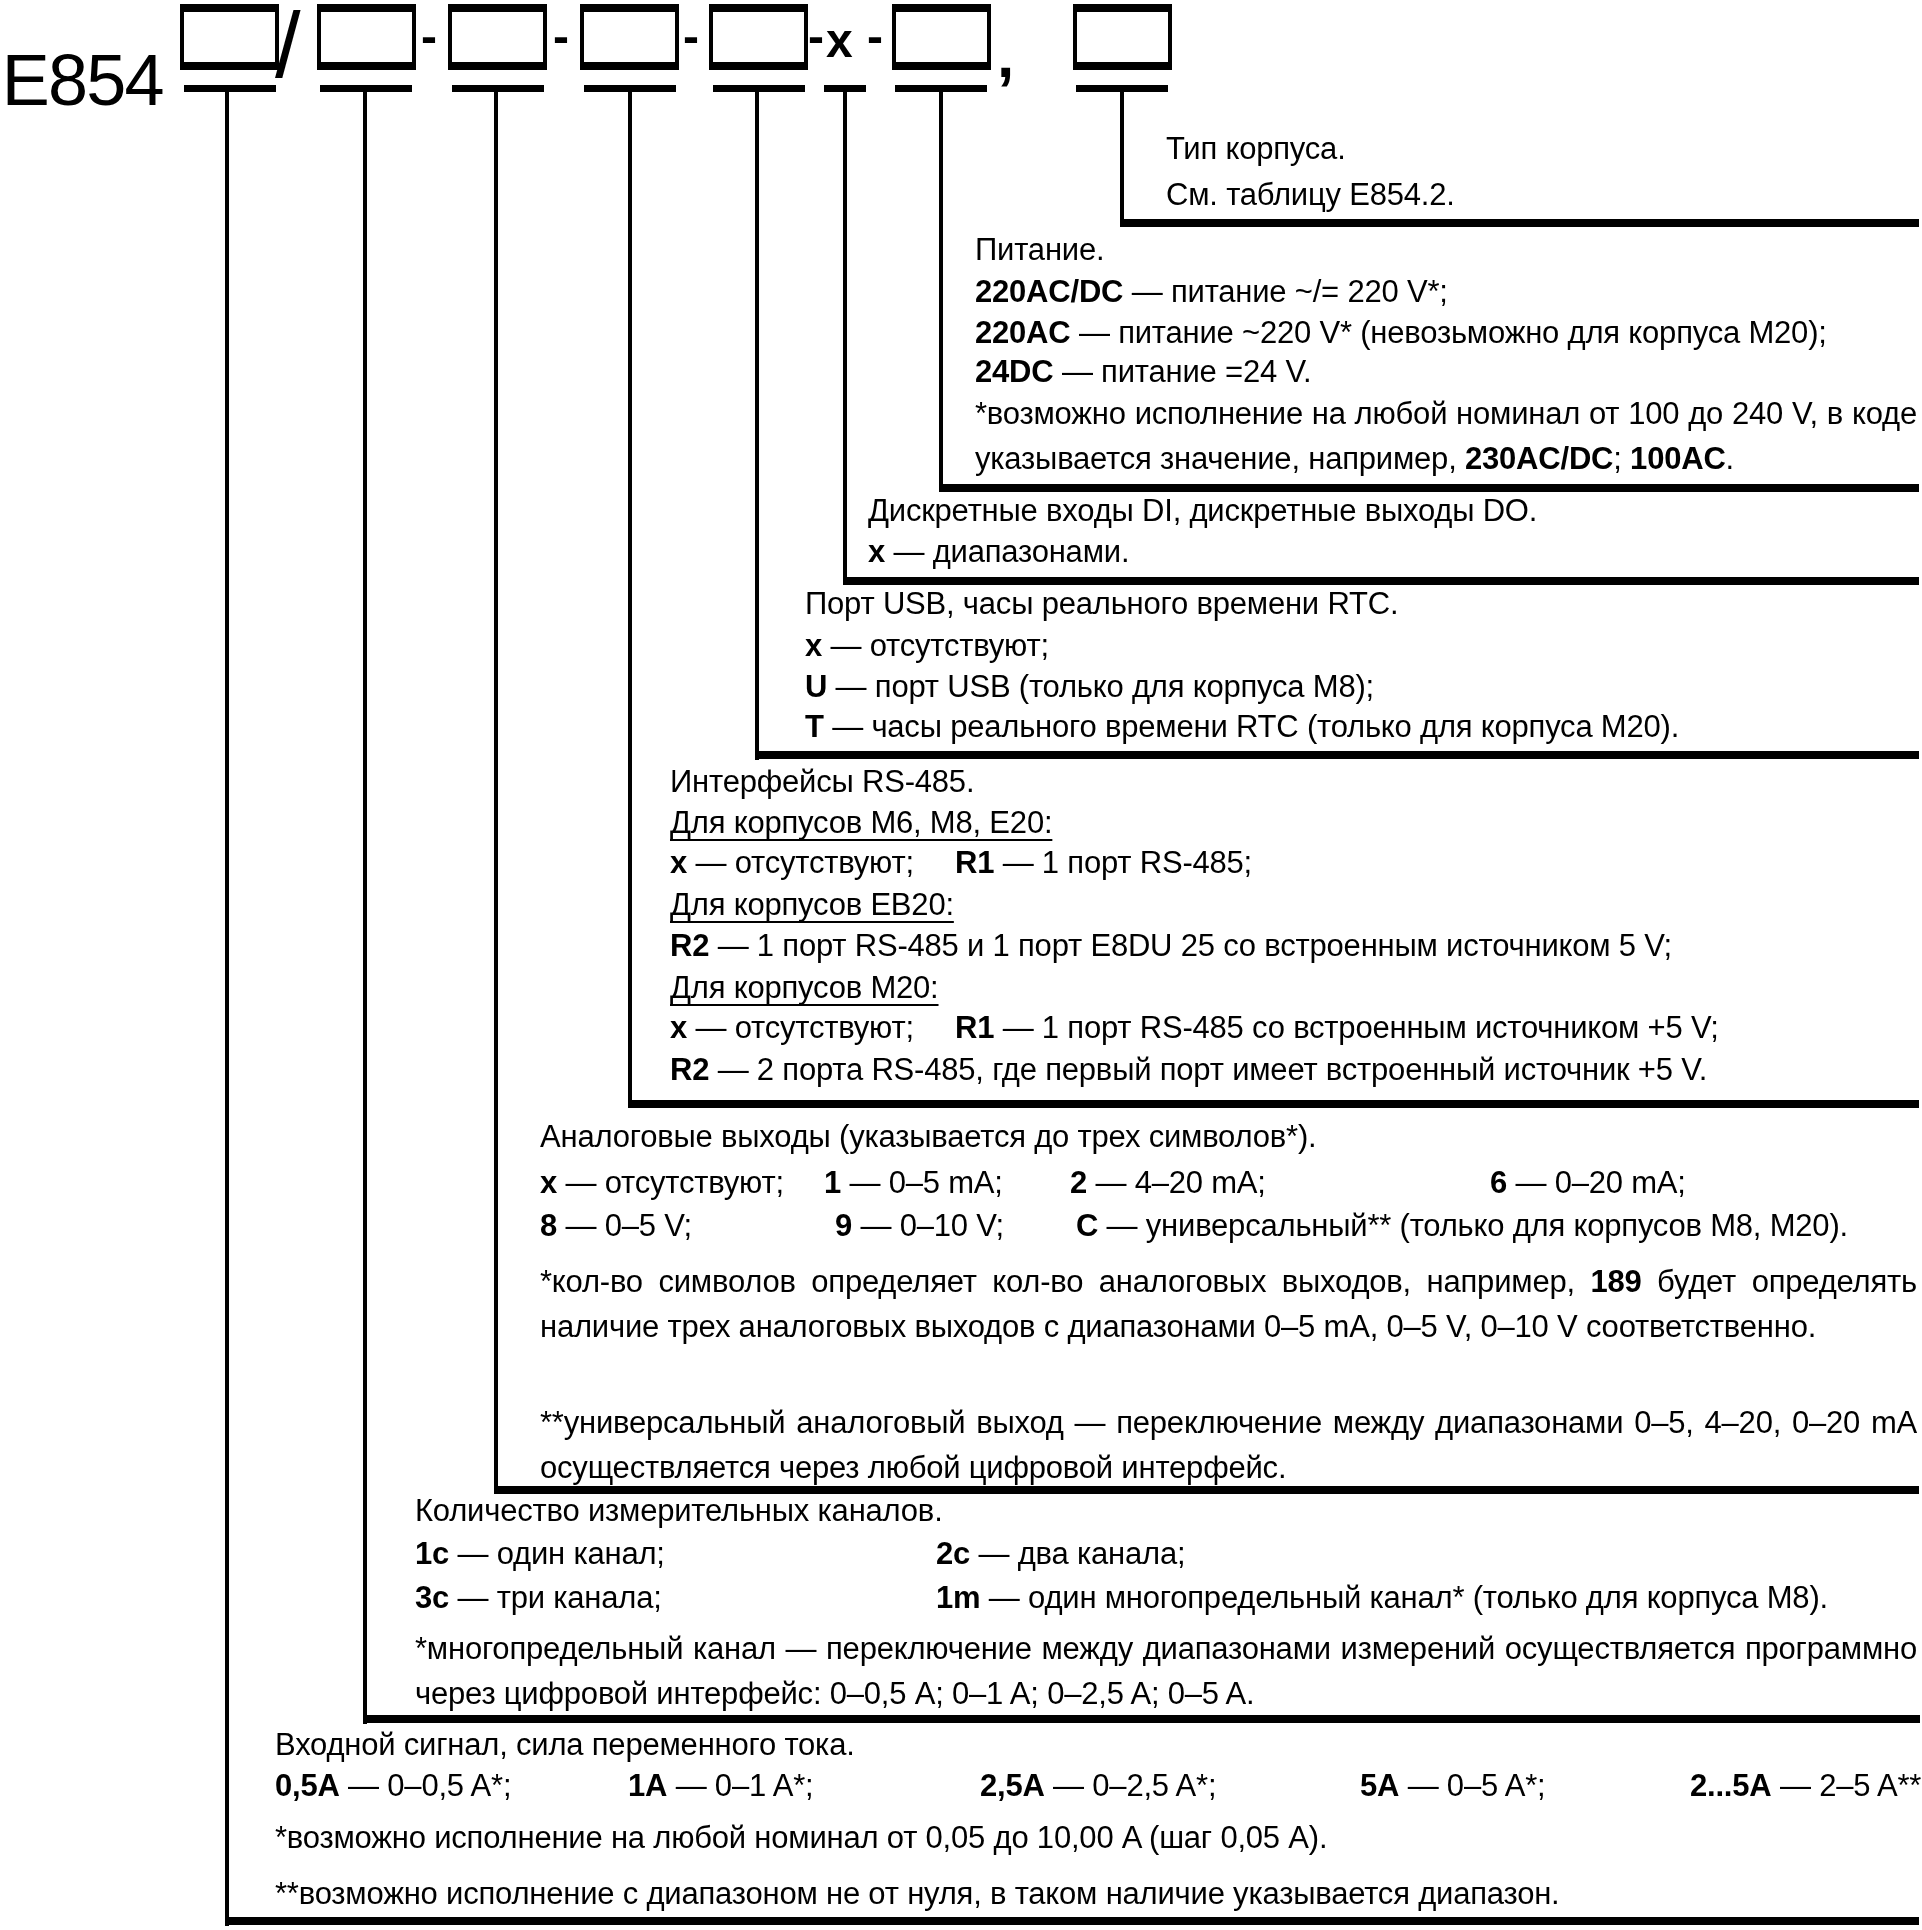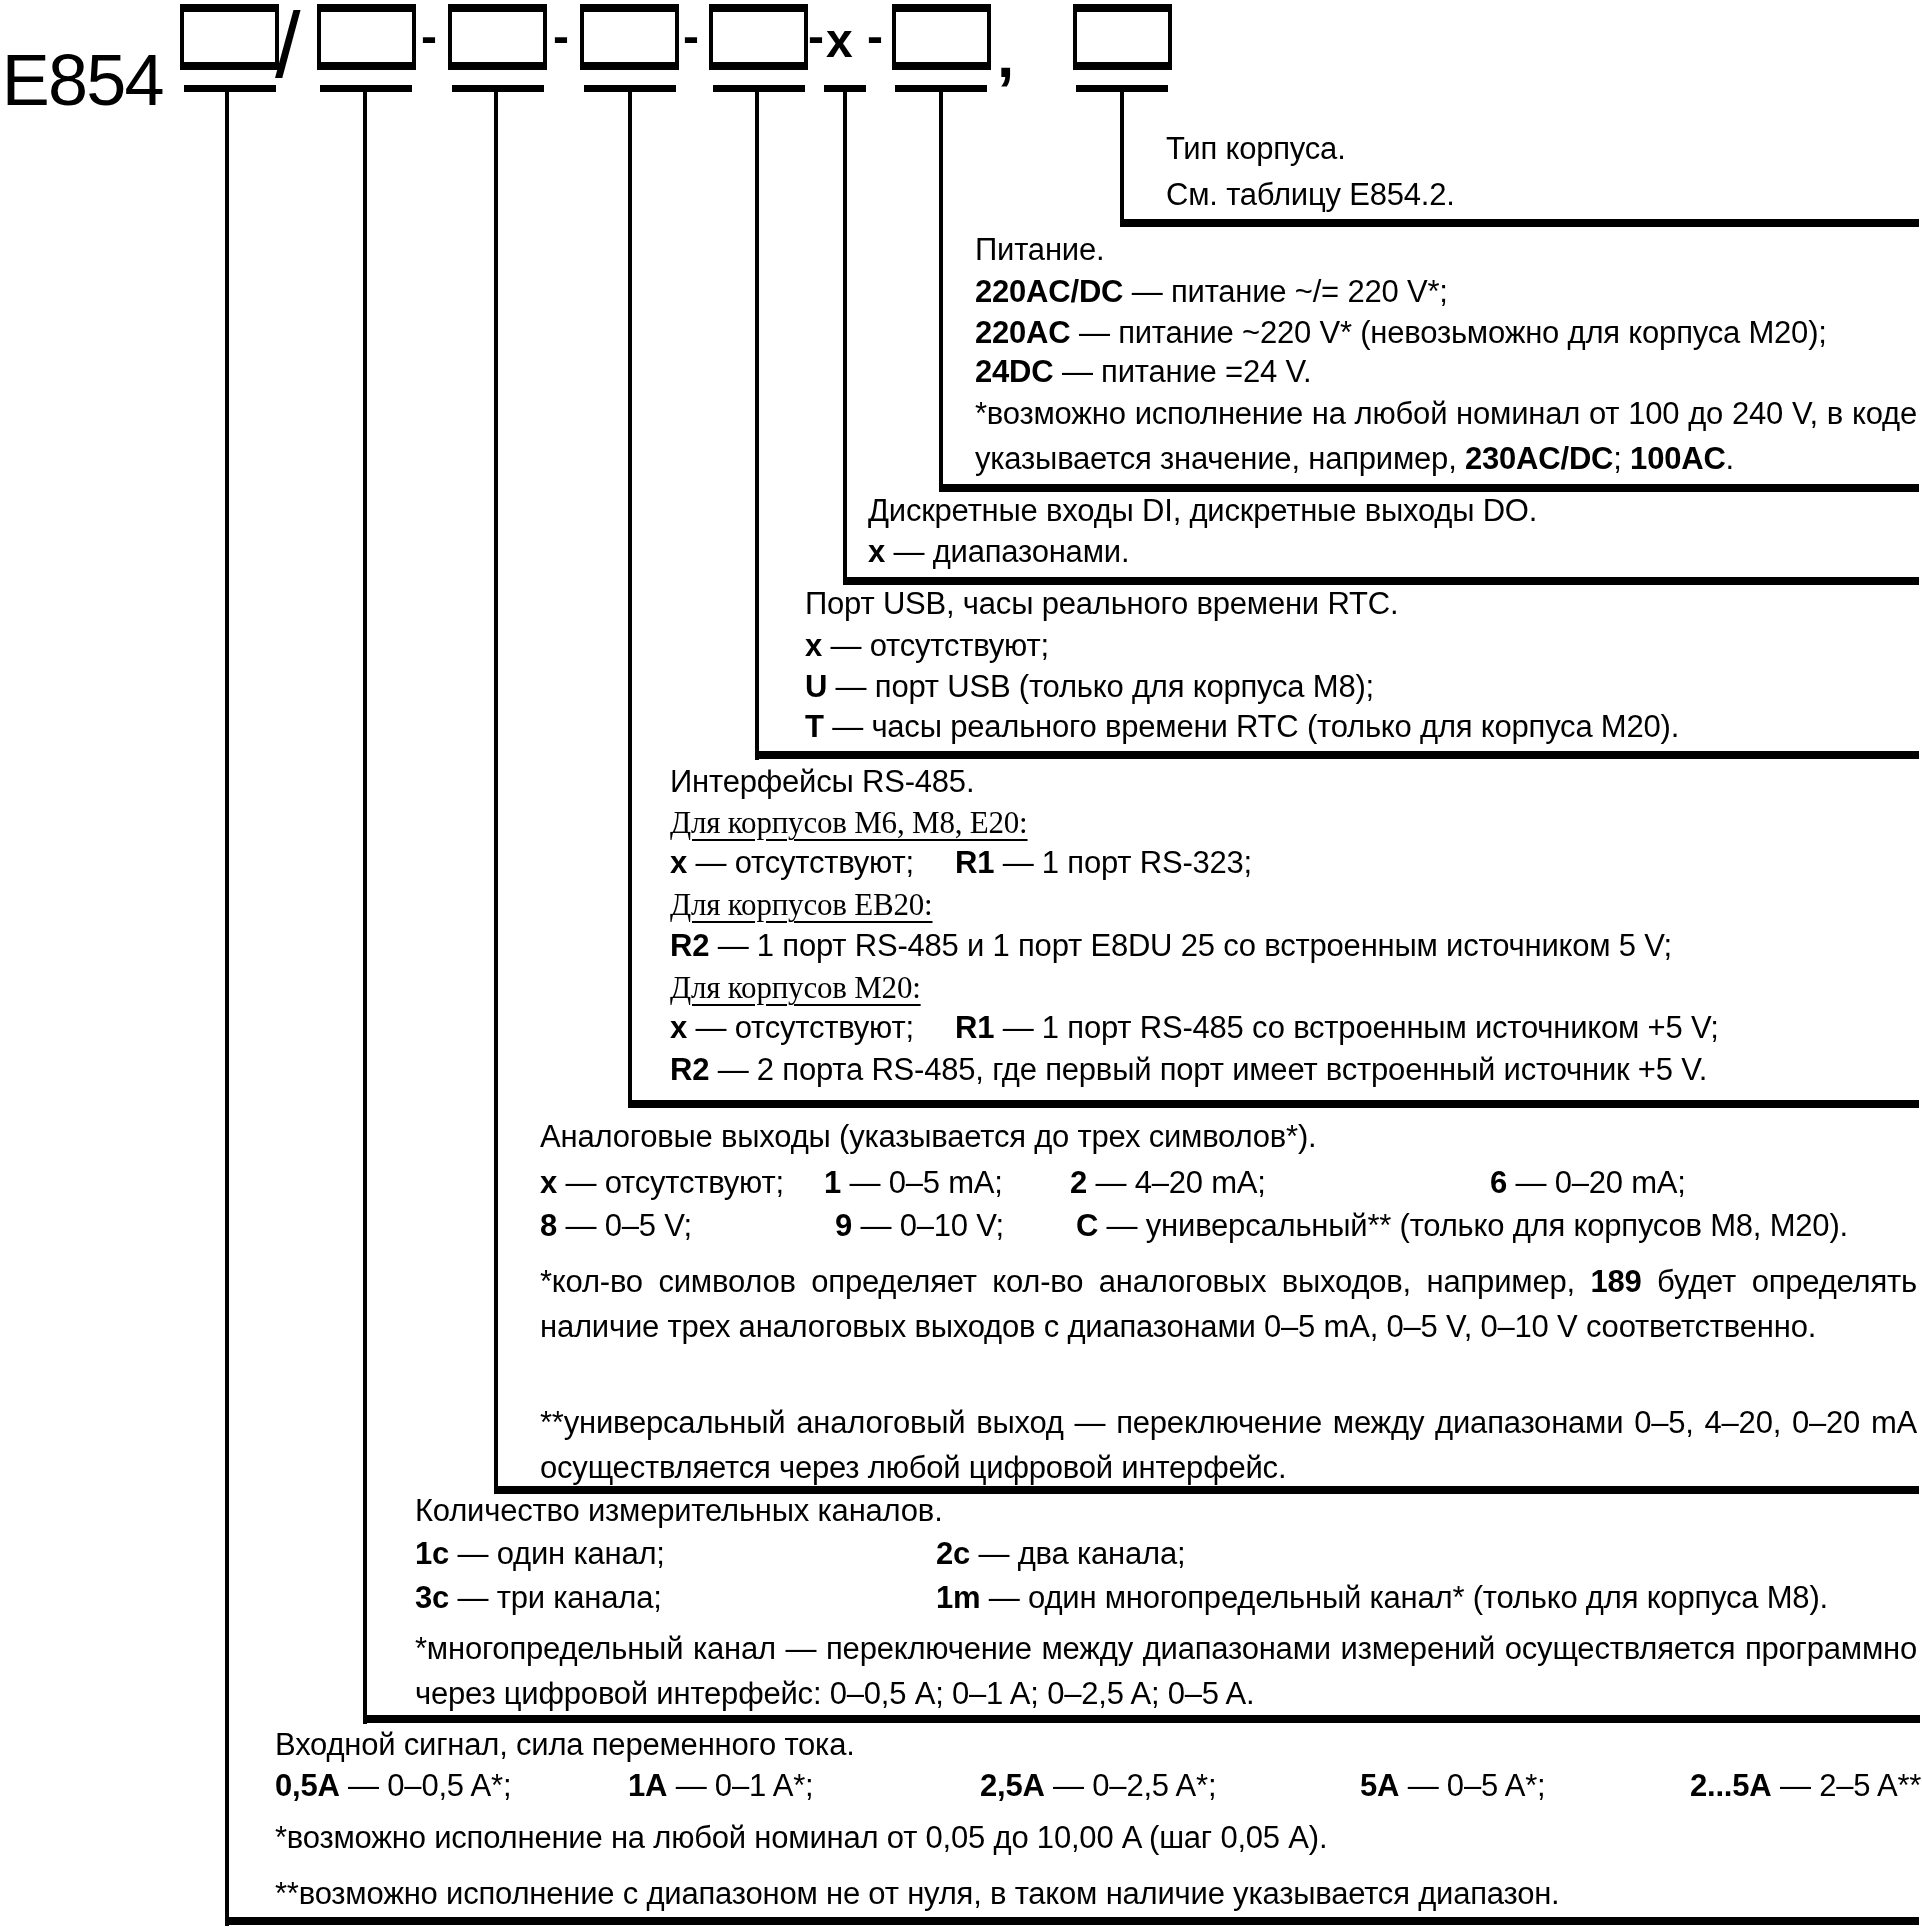--- a/index.html
+++ b/index.html
@@ -14,21 +14,21 @@
   .dash{top:9.2px;font-size:48px;}
   .xsep{left:826px;top:13px;font-size:48px;}
   .comma{left:997px;top:20px;font-size:62px;font-weight:700;}
   .tbar{position:absolute;top:85px;height:7.3px;background:#000;}
   .vline{position:absolute;top:91px;width:3.7px;background:#000;}
   .bline{position:absolute;height:8.3px;background:#000;}
   .ln{position:absolute;font-size:31px;line-height:44px;height:44px;white-space:nowrap;letter-spacing:-0.2px;}
   .seg{position:absolute;top:0;white-space:nowrap;}
   .para{position:absolute;font-size:31px;line-height:45px;text-align:justify;letter-spacing:-0.2px;}
   b{font-weight:700;}
-  .u{text-decoration:underline;text-underline-offset:6.4px;text-decoration-thickness:1.8px;font-family:Liberation Serif, serif;}
+  .u{text-decoration:underline;text-underline-offset:6.4px;text-decoration-thickness:1.8px;}
 </style>
 </head>
 <body>
 
 <div class="stage">
 
   <div class="brand">E854</div>
 
   <div class="cbox" style="left:180px"></div>
   <span class="sep slash">/</span>
@@ -91,21 +91,21 @@
     <div class="ln" style="left:805px;top:665px"><b>U</b><span> — порт USB (только для корпуса M8);</span></div>
     <div class="ln" style="left:805px;top:705px"><b>T</b><span> — часы реального времени RTC (только для корпуса M20).</span></div>
     <div class="bline" style="left:755px;top:751px;width:1164px"></div>
   </div>
 
   <div>
     <div class="ln" style="left:670px;top:760px">Интерфейсы RS-485.</div>
     <div class="ln u" style="left:670px;top:801px">Для корпусов M6, M8, E20:</div>
     <div class="ln" style="left:670px;top:841px">
       <span class="seg" style="left:0"><b>x</b><span> — отсутствуют;</span></span>
-      <span class="seg" style="left:285px"><b>R1</b><span> — 1 порт RS-323;</span></span>
+      <span class="seg" style="left:285px"><b>R1</b><span> — 1 порт RS-485;</span></span>
     </div>
     <div class="ln u" style="left:670px;top:883px">Для корпусов EB20:</div>
     <div class="ln" style="left:670px;top:924px"><b>R2</b><span> — 1 порт RS-485 и 1 порт E8DU 25 со встроенным источником 5 V;</span></div>
     <div class="ln u" style="left:670px;top:966px">Для корпусов M20:</div>
     <div class="ln" style="left:670px;top:1006px">
       <span class="seg" style="left:0"><b>x</b><span> — отсутствуют;</span></span>
       <span class="seg" style="left:285px"><b>R1</b><span> — 1 порт RS-485 со встроенным источником +5 V;</span></span>
     </div>
     <div class="ln" style="left:670px;top:1048px"><b>R2</b><span> — 2 порта RS-485, где первый порт имеет встроенный источник +5 V.</span></div>
     <div class="bline" style="left:628px;top:1100px;width:1291px"></div>

